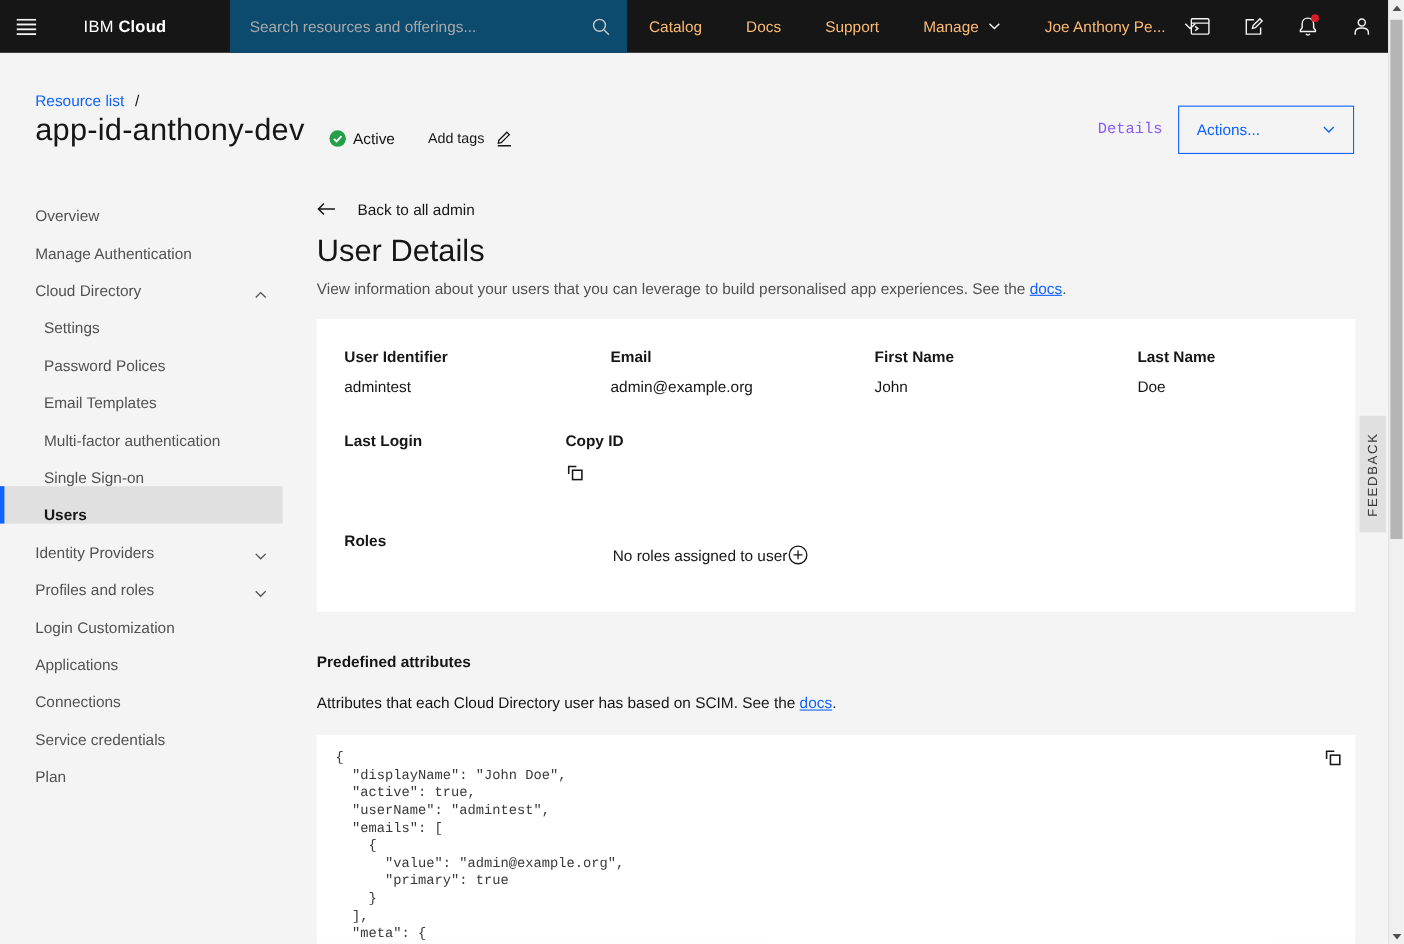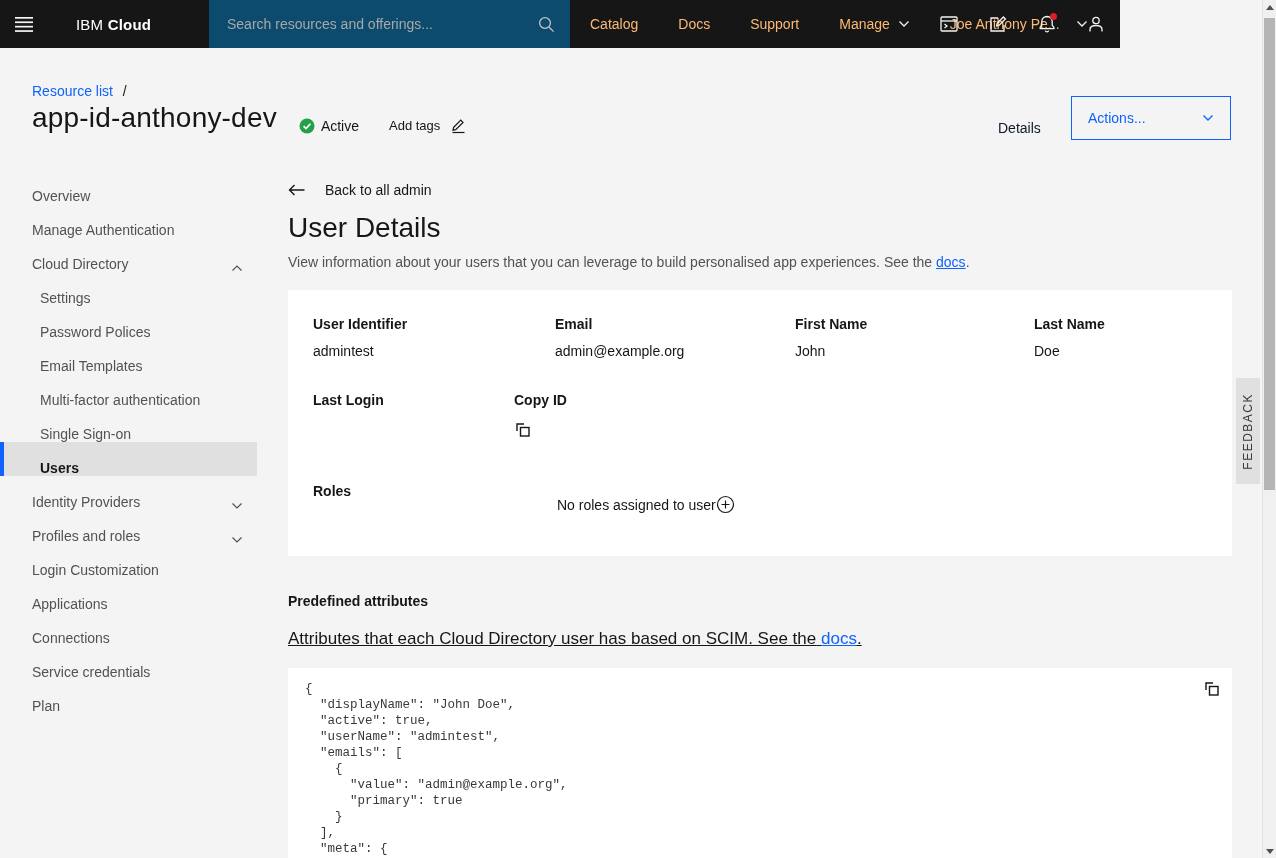--- a/index.html
+++ b/index.html
@@ -8,21 +8,21 @@
     position:relative;
     background:#f4f4f4;
     font-family:"Liberation Sans", sans-serif;
     color:#161616;
     font-size:14px;
   }
   svg { display:block; }
 
   
   .navbar {
-    position:absolute; top:0; left:0; width:1120px; height:48px;
+    position:absolute; top:0; left:0; width:1262px; height:48px;
     background:#161616; display:flex; align-items:center; z-index:20;
   }
   .nav-menu-btn { width:48px; height:48px; display:flex; align-items:center; justify-content:center; cursor:pointer; }
   .brand { color:#fff; font-size:15px; margin-left:28px; letter-spacing:.2px; cursor:pointer; white-space:nowrap; }
   .brand .pfx { font-weight:400; }
   .brand .sfx { font-weight:700; }
   .nav-search {
     position:absolute; left:209px; top:0; width:361px; height:48px;
     background:#0c4a6e; display:flex; 
   }
@@ -42,21 +42,21 @@
   .notif-dot { position:absolute; top:13px; right:14px; width:7px; height:7px; border-radius:50%; background:#da1e28; }
 
   
   .breadcrumb { position:absolute; top:83px; left:32px; font-size:14px; }
   .breadcrumb a { color:#0f62fe; text-decoration:none; cursor:pointer; }
   .breadcrumb .sep { color:#161616; margin-left:6px; }
   .title-row { position:absolute; top:102px; left:32px; display:flex; align-items:flex-end; }
   .page-title { font-size:28px; font-weight:400; color:#161616; letter-spacing:.2px; }
   .status-badge { display:flex; align-items:center; gap:6px; margin-left:22px; font-size:14px; }
   .add-tags { display:flex; align-items:center; gap:10px; margin-left:30px; font-size:13px; cursor:pointer; }
-  .details-link { position:absolute; top:120px; left:998px; color:#0f172a; font-size:14px; cursor:pointer; }
+  .details-link { position:absolute; top:110px; left:998px; color:#8b5cf6; font-size:14px; cursor:pointer;font-family:Liberation Mono, monospace; }
   .actions-btn {
     position:absolute; top:96px; left:1071px; width:160px; height:44px;
     border:1px solid #0f62fe; color:#0f62fe; background:transparent;
     display:flex; align-items:center; justify-content:space-between;
     padding:0 16px; font-size:14px; cursor:pointer;
   }
 
   
   .sidebar { position:absolute; top:170px; left:0; width:257px; }
   .side-item {
@@ -86,21 +86,21 @@
   .row2 { display:flex; margin-top:32px; }
   .row2 .ll { width:201px; }
   .copy-id-btn { margin-top:12px; width:18px; height:18px; cursor:pointer; }
   .roles-row { display:flex; margin-top:43px; }
   .roles-row .rl { width:244px; }
   .roles-content { display:flex; align-items:center; margin-top:13px; }
   .roles-content span { font-size:14px; color:#161616; }
   .add-role-btn { cursor:pointer; }
 
   .pre-title { margin-top:37px; font-size:14px; font-weight:700; line-height:16px; }
-  .pre-desc { margin-top:22px; font-size:17px; line-height:16px; color:#161616;text-decoration:underline; }
+  .pre-desc { margin-top:22px; font-size:14px; line-height:16px; color:#161616; }
   .code-block {
     margin-top:21px; background:#fff; height:190px; position:relative;
     padding:13px 17px; overflow:hidden;
   }
   .code-block pre {
     font-family:"Liberation Mono","DejaVu Sans Mono",monospace;
     font-size:12.5px; line-height:16px; color:#393939; white-space:pre;
   }
   .code-copy-btn { position:absolute; top:12px; right:11px; width:18px; height:18px; cursor:pointer; }
 

